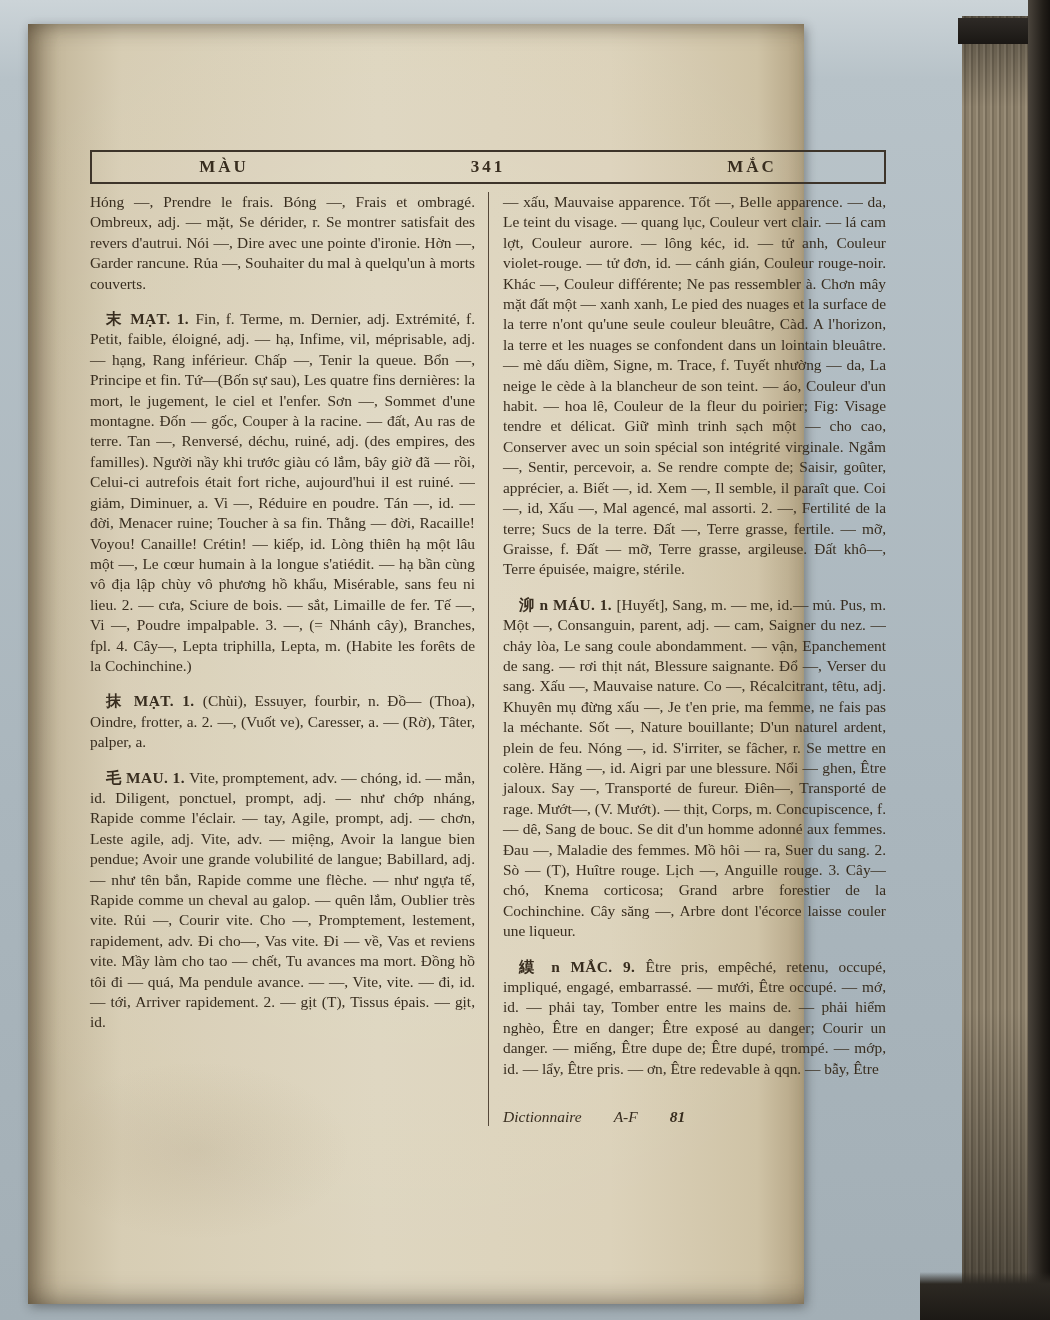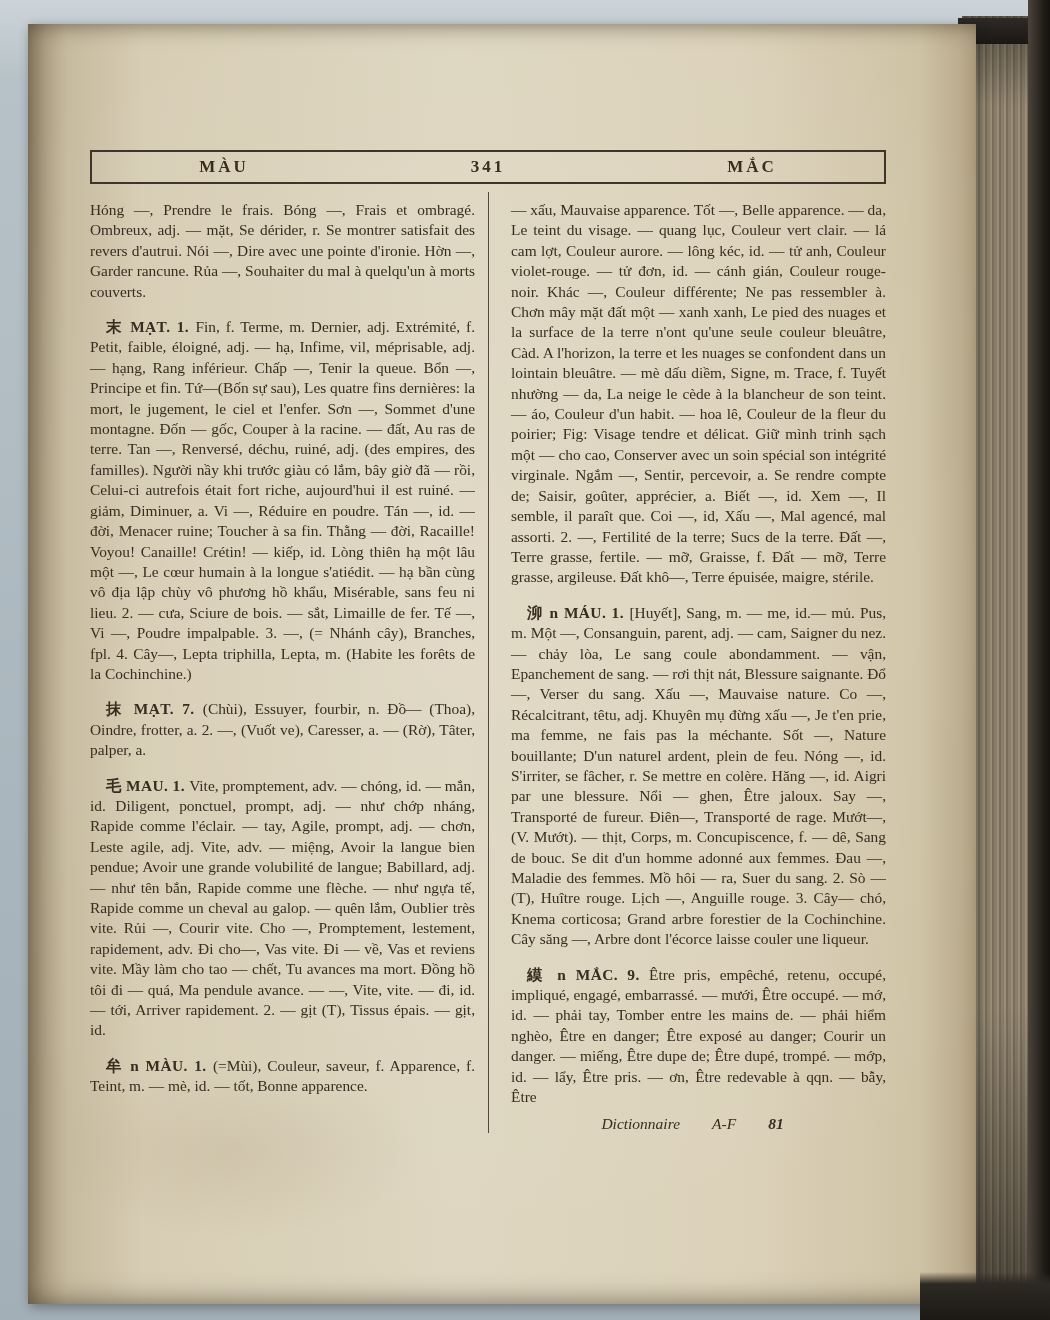--- a/index.html
+++ b/index.html
@@ -28,21 +28,21 @@
   .cover-top-right {
     position:absolute; right:0; top:18px; width:92px; height:26px;
     background:linear-gradient(180deg,#2e2a26,#1a1714);
   }
   .cover-bottom-right {
     position:absolute; right:0; bottom:0; width:130px; height:48px;
     background:linear-gradient(0deg,#1c1915,#2d2923 75%, rgba(45,41,35,0));
   }
   
   .paper {
-    position:absolute; left:28px; top:24px; width:948px; height:1280px;
+    position:absolute; left:28px; top:24px; width:776px; height:1280px;
     background:
       radial-gradient(28% 10% at 22% 88%, rgba(120,95,60,0.10), rgba(0,0,0,0) 70%),
       radial-gradient(120% 90% at 50% 45%, rgba(255,255,255,0.10), rgba(0,0,0,0) 60%),
       linear-gradient(90deg,#a3957a 0%,#c6ba9e 4%,#d7cdb4 12%,#ded6c0 45%,#dcd2ba 75%,#cfc3a6 94%,#b3a383 100%),
       #d8ceb6;
     box-shadow:
       inset 18px 0 30px -16px rgba(70,55,35,0.55),
       inset 0 14px 22px -14px rgba(60,50,35,0.55),
       inset 0 -18px 26px -16px rgba(60,50,35,0.5),
       2px 3px 10px rgba(25,25,25,0.4);
@@ -54,31 +54,31 @@
   .running-head {
     display:flex; align-items:center; height:34px;
     border:2px solid #3d342a;
     font-weight:bold; font-size:17px; letter-spacing:3px;
     background:rgba(255,255,255,0.03);
   }
   .running-head span { flex:1; text-align:center; }
   .columns { display:flex; margin-top:8px; align-items:stretch; }
   .col { width:50%; }
   .col.left  { padding-right:13px; }
-  .col.right { border-left:1px solid #55483a; padding-left:22px; }
+  .col.right { border-left:1px solid #55483a; padding-left:14px; }
   .entry {
     font-size:15.4px; line-height:20.4px; text-align:justify;
     margin-top:15px;
   }
-  .entry:first-child { margin-top:8px; }
+  .entry:first-child { margin-top:0; }
   .entry.indent { text-indent:16px; }
   .headword { font-weight:bold; letter-spacing:0.4px; }
   .footer-sig {
-    display:flex; justify-content:center; gap:32px;
-    margin-top:8px; padding-right:12px;
+    display:flex; justify-content:flex-start; gap:32px;
+    margin-top:29px; padding-right:12px;
     font-size:15.5px; font-style:italic;
   }
   .footer-sig .bf { font-weight:normal; }
   .footer-sig .num { font-weight:bold; }
 </style>
 </head>
 <body>
 
 <div class="scene">
 
@@ -93,23 +93,22 @@
         <span>MÀU</span>
         <span>341</span>
         <span>MẮC</span>
       </div>
 
       <div class="columns">
         <div class="col left">
           <div>
               <p class="entry">Hóng —, Prendre le frais. Bóng —, Frais et ombragé. Ombreux, adj. — mặt, Se dérider, r. Se montrer satisfait des revers d'autrui. Nói —, Dire avec une pointe d'ironie. Hờn —, Garder rancune. Rủa —, Souhaiter du mal à quelqu'un à morts couverts.</p>
               <p class="entry indent"><b class="headword">末 MẠT. 1. </b>Fin, f. Terme, m. Dernier, adj. Extrémité, f. Petit, faible, éloigné, adj. — hạ, Infime, vil, méprisable, adj. — hạng, Rang inférieur. Chấp —, Tenir la queue. Bổn —, Principe et fin. Tứ—(Bốn sự sau), Les quatre fins dernières: la mort, le jugement, le ciel et l'enfer. Sơn —, Sommet d'une montagne. Đốn — gốc, Couper à la racine. — đất, Au ras de terre. Tan —, Renversé, déchu, ruiné, adj. (des empires, des familles). Người nầy khi trước giàu có lắm, bây giờ đã — rồi, Celui-ci autrefois était fort riche, aujourd'hui il est ruiné. — giảm, Diminuer, a. Vi —, Réduire en poudre. Tán —, id. — đời, Menacer ruine; Toucher à sa fin. Thằng — đời, Racaille! Voyou! Canaille! Crétin! — kiếp, id. Lòng thiên hạ một lâu một —, Le cœur humain à la longue s'atiédit. — hạ bần cùng vô địa lập chùy vô phương hồ khẩu, Misérable, sans feu ni lieu. 2. — cưa, Sciure de bois. — sắt, Limaille de fer. Tế —, Vi —, Poudre impalpable. 3. —, (= Nhánh cây), Branches, fpl. 4. Cây—, Lepta triphilla, Lepta, m. (Habite les forêts de la Cochinchine.)</p>
-              <p class="entry indent"><b class="headword">抹 MẠT. 7. </b>(Chùi), Essuyer, fourbir, n. Đồ— (Thoa), Oindre, frotter, a. 2. —, (Vuốt ve), Caresser, a. — (Rờ), Tâter, palper, a.</p>
+              <p class="entry indent"><b class="headword">抹 MẠT. 1. </b>(Chùi), Essuyer, fourbir, n. Đồ— (Thoa), Oindre, frotter, a. 2. —, (Vuốt ve), Caresser, a. — (Rờ), Tâter, palper, a.</p>
               <p class="entry indent"><b class="headword">毛 MAU. 1. </b>Vite, promptement, adv. — chóng, id. — mắn, id. Diligent, ponctuel, prompt, adj. — như chớp nháng, Rapide comme l'éclair. — tay, Agile, prompt, adj. — chơn, Leste agile, adj. Vite, adv. — miệng, Avoir la langue bien pendue; Avoir une grande volubilité de langue; Babillard, adj. — như tên bắn, Rapide comme une flèche. — như ngựa tế, Rapide comme un cheval au galop. — quên lắm, Oublier très vite. Rủi —, Courir vite. Cho —, Promptement, lestement, rapidement, adv. Đi cho—, Vas vite. Đi — về, Vas et reviens vite. Mầy làm cho tao — chết, Tu avances ma mort. Đồng hồ tôi đi — quá, Ma pendule avance. — —, Vite, vite. — đi, id. — tới, Arriver rapidement. 2. — gịt (T), Tissus épais. — gịt, id.</p>
-              <p class="entry indent"><b class="headword">牟 n MÀU. 1. </b>(=Mùi), Couleur, saveur, f. Apparence, f. Teint, m. — mè, id. — tốt, Bonne apparence.</p>
             </div>
         </div>
         <div class="col right">
           <div>
               <p class="entry">— xấu, Mauvaise apparence. Tốt —, Belle apparence. — da, Le teint du visage. — quang lục, Couleur vert clair. — lá cam lợt, Couleur aurore. — lông kéc, id. — tử anh, Couleur violet-rouge. — tử đơn, id. — cánh gián, Couleur rouge-noir. Khác —, Couleur différente; Ne pas ressembler à. Chơn mây mặt đất một — xanh xanh, Le pied des nuages et la surface de la terre n'ont qu'une seule couleur bleuâtre, Càd. A l'horizon, la terre et les nuages se confondent dans un lointain bleuâtre. — mè dấu diềm, Signe, m. Trace, f. Tuyết nhường — da, La neige le cède à la blancheur de son teint. — áo, Couleur d'un habit. — hoa lê, Couleur de la fleur du poirier; Fig: Visage tendre et délicat. Giữ mình trinh sạch một — cho cao, Conserver avec un soin spécial son intégrité virginale. Ngắm —, Sentir, percevoir, a. Se rendre compte de; Saisir, goûter, apprécier, a. Biết —, id. Xem —, Il semble, il paraît que. Coi —, id, Xấu —, Mal agencé, mal assorti. 2. —, Fertilité de la terre; Sucs de la terre. Đất —, Terre grasse, fertile. — mỡ, Graisse, f. Đất — mỡ, Terre grasse, argileuse. Đất khô—, Terre épuisée, maigre, stérile.</p>
               <p class="entry indent"><b class="headword">泖 n MÁU. 1. </b>[Huyết], Sang, m. — me, id.— mủ. Pus, m. Một —, Consanguin, parent, adj. — cam, Saigner du nez. — chảy lòa, Le sang coule abondamment. — vận, Epanchement de sang. — rơi thịt nát, Blessure saignante. Đổ —, Verser du sang. Xấu —, Mauvaise nature. Co —, Récalcitrant, têtu, adj. Khuyên mụ đừng xấu —, Je t'en prie, ma femme, ne fais pas la méchante. Sốt —, Nature bouillante; D'un naturel ardent, plein de feu. Nóng —, id. S'irriter, se fâcher, r. Se mettre en colère. Hăng —, id. Aigri par une blessure. Nổi — ghen, Être jaloux. Say —, Transporté de fureur. Điên—, Transporté de rage. Mướt—, (V. Mướt). — thịt, Corps, m. Concupiscence, f. — dê, Sang de bouc. Se dit d'un homme adonné aux femmes. Đau —, Maladie des femmes. Mồ hôi — ra, Suer du sang. 2. Sò — (T), Huître rouge. Lịch —, Anguille rouge. 3. Cây— chó, Knema corticosa; Grand arbre forestier de la Cochinchine. Cây săng —, Arbre dont l'écorce laisse couler une liqueur.</p>
               <p class="entry indent"><b class="headword">縸 n MẮC. 9. </b>Être pris, empêché, retenu, occupé, impliqué, engagé, embarrassé. — mưới, Être occupé. — mớ, id. — phải tay, Tomber entre les mains de. — phải hiểm nghèo, Être en danger; Être exposé au danger; Courir un danger. — miếng, Être dupe de; Être dupé, trompé. — mớp, id. — lẩy, Être pris. — ơn, Être redevable à qqn. — bẫy, Être</p>
             </div>
           <div class="footer-sig">
             <span>Dictionnaire</span>

